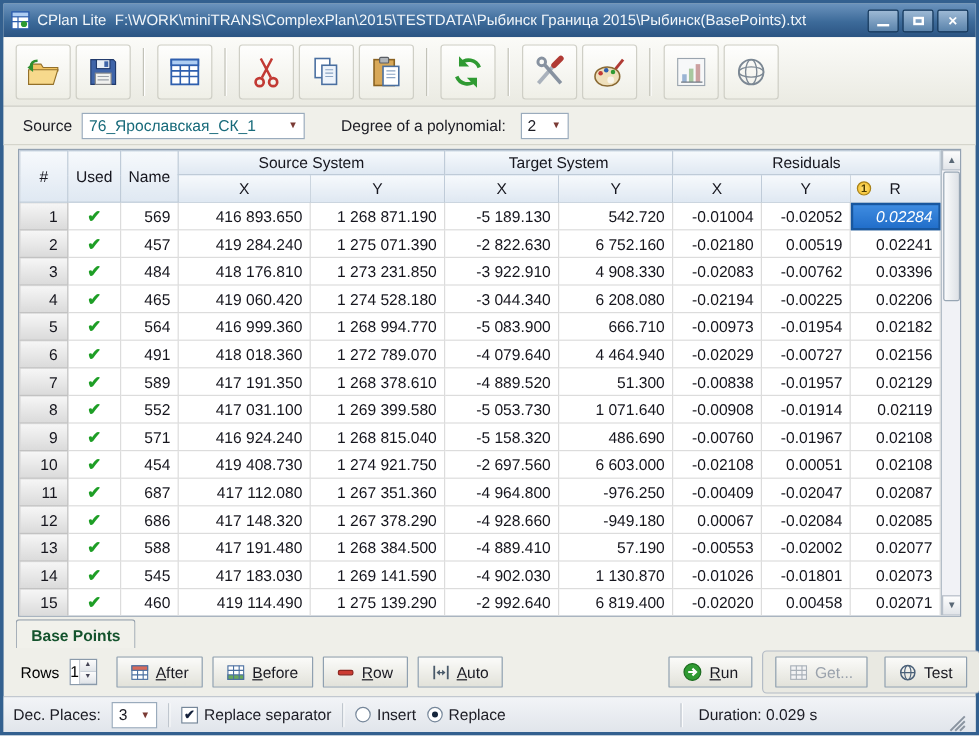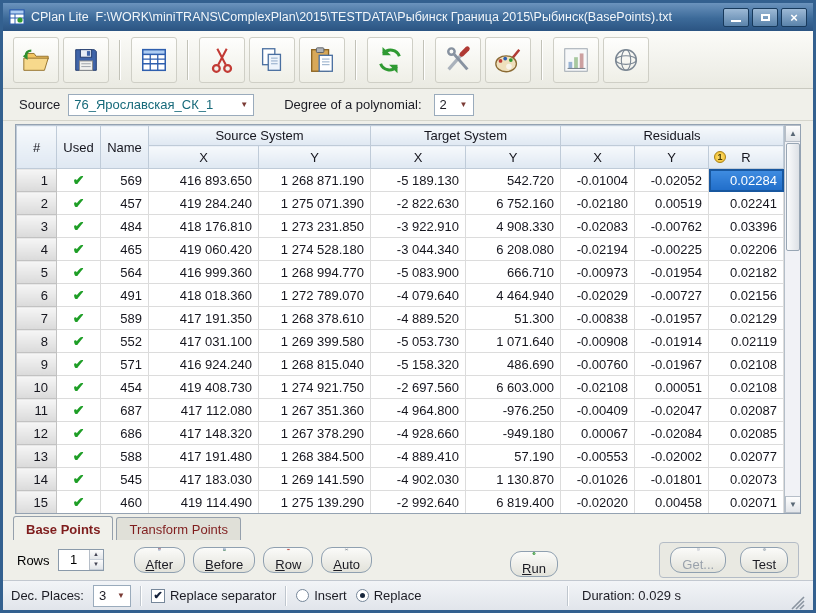--- a/index.html
+++ b/index.html
@@ -33,41 +33,41 @@
   table { border-collapse:collapse; table-layout:fixed; width:767px; font-size:13px; color:#16161e; }
   thead th { background:linear-gradient(#f6f9fc,#dfe8f2); border:1px solid #bfcbd8; font-weight:normal; text-align:center; padding:0 2px; white-space:nowrap; }
   tr.grouprow th { height:20px; }
   tr.subrow th { height:23px; position:relative; }
   tbody tr { height:23px; }
   tbody th.rownum { background:linear-gradient(#f6f6f6,#dadada); border:1px solid #c2c2c2; font-weight:normal; text-align:right; padding:0 8px 0 2px; }
   tbody td { border:1px solid #dcdcdc; padding:0 6px; white-space:nowrap; overflow:hidden; }
   td.numcell { text-align:right; }
   td.name { text-align:right; padding-left:8px; }
   td.used { text-align:center; color:#1e9e26; font-size:14px; font-weight:bold; }
-  td.selected { background:linear-gradient(#418ee2,#1f6cc8); color:#fff; outline:2px solid #18579f; outline-offset:-2px; }
+  td.selected { background:linear-gradient(#418ee2,#1f6cc8); color:#fff; outline:2px solid #18579f; outline-offset:-2px;font-style:italic; }
   .sortbadge { position:absolute; left:5px; top:50%; transform:translateY(-50%); width:12px; height:12px; border-radius:50%; background:radial-gradient(#ffe37a,#f0b820); border:1px solid #a8821a; color:#4a3a00; font-size:9px; font-weight:bold; line-height:11px; text-align:center; }
 
   
   .vscroll { width:17px; flex:0 0 17px; border-left:1px solid #b4bec8; background:#f1f2f6; display:flex; flex-direction:column; }
   .sb-btn { height:17px; flex:0 0 17px; background:linear-gradient(#fdfdfd,#e2e5e9); border:1px solid #b6bec8; color:#5a6876; font-size:8px; display:flex; align-items:center; justify-content:center; }
   .sb-thumb { margin:1px; height:108px; background:linear-gradient(90deg,#fafbfc,#dde1e6); border:1px solid #98a6b4; border-radius:2px; }
   .sb-track { flex:1; }
 
   
   .tabbar { height:26px; flex:0 0 26px; background:#ececе6; background-color:#ececе6; display:flex; align-items:flex-end; padding:0 0 0 10px; }
-  .tab { border:1px solid #95a0ac; border-bottom:none; border-radius:3px 3px 0 0; padding:4px 12px 3px; font-size:13px; background:#e0e0d8; margin-right:3px; color:#7f1d1d; }
+  .tab { border:1px solid #95a0ac; border-bottom:none; border-radius:3px 3px 0 0; padding:4px 12px 3px; font-size:13px; background:#e0e0d8; margin-right:3px; color:#14532d; }
   .tab.active { background:#f1f1eb; font-weight:bold; padding-top:5px; }
 
   
   .controls { height:40px; flex:0 0 40px; background:#ececе6; background-color:#ececе6; display:flex; align-items:center; padding:0 14px; gap:8px; font-size:13px; }
   .spin { width:46px; height:22px; background:#fff; border:1px solid #8a9aaa; display:flex; }
   .spin .spinval { flex:1; text-align:center; line-height:20px; }
   .spin .arrows { width:14px; display:flex; flex-direction:column; border-left:1px solid #b6bec8; }
   .spin .arrows div { flex:1; font-size:6px; line-height:9px; text-align:center; color:#445; background:linear-gradient(#fcfcfc,#e2e5e9); border-bottom:1px solid #c8cfd8; }
-  .cbtn { height:26px; padding:0 11px; border:1px solid #8fa0b0; border-radius:11px; background:linear-gradient(#fbfbf9,#e2e2da); display:inline-flex; align-items:center; gap:6px; font-size:13px; color:#1a1a22;flex-direction:column; }
+  .cbtn { height:26px; padding:0 11px; border:1px solid #8fa0b0; border-radius:1px; background:linear-gradient(#fbfbf9,#e2e2da); display:inline-flex; align-items:center; gap:6px; font-size:13px; color:#1a1a22; }
   .u { text-decoration:underline; }
   .run-wrap { margin-left:110px;padding-left:20px; }
   .right-group { margin-left:auto; border:1px solid #b4bcc6; border-radius:4px; background:#e9e9e2; padding:4px 10px; display:flex; gap:14px; align-items:center; }
   .cbtn.disabled { color:#9aa2ac; }
 
   
   .statusbar { height:30px; flex:0 0 30px; background:linear-gradient(#f2f4f7,#e1e5eb); border-top:1px solid #c2c8d0; display:flex; align-items:center; padding:0 8px; gap:9px; font-size:13px; color:#1c1c24; }
   .ssep { width:0; height:20px; border-left:1px solid #bfc6ce; border-right:1px solid #ffffff; }
   .checkbox { width:14px; height:14px; background:#fff; border:1px solid #76879a; display:flex; align-items:center; justify-content:center; font-size:11px; color:#13203a; font-weight:bold; }
   .radio { width:13px; height:13px; border-radius:50%; background:#fff; border:1px solid #76879a; position:relative; }
@@ -445,21 +445,20 @@
     <div class="vscroll">
       <div class="sb-btn">▲</div>
       <div class="sb-thumb"></div>
       <div class="sb-track"></div>
       <div class="sb-btn">▼</div>
     </div>
   </div>
 
   <div class="tabbar">
     <div class="tab active">Base Points</div>
-    <div class="tab">Transform Points</div>
   </div>
 
   <div class="controls">
     <span>Rows</span>
     <div class="spin">
       <div class="spinval">1</div>
       <div class="arrows">
         <div>▲</div>
         <div>▼</div>
       </div>

